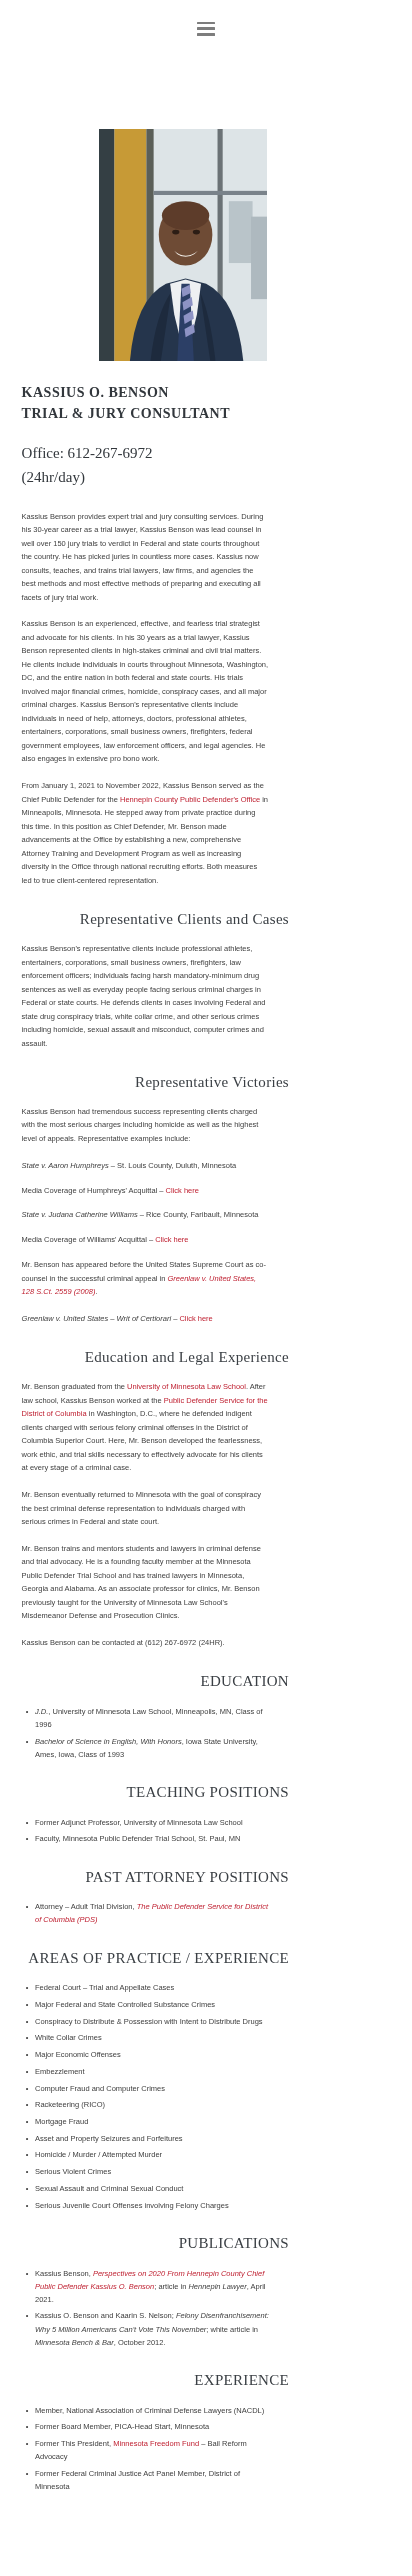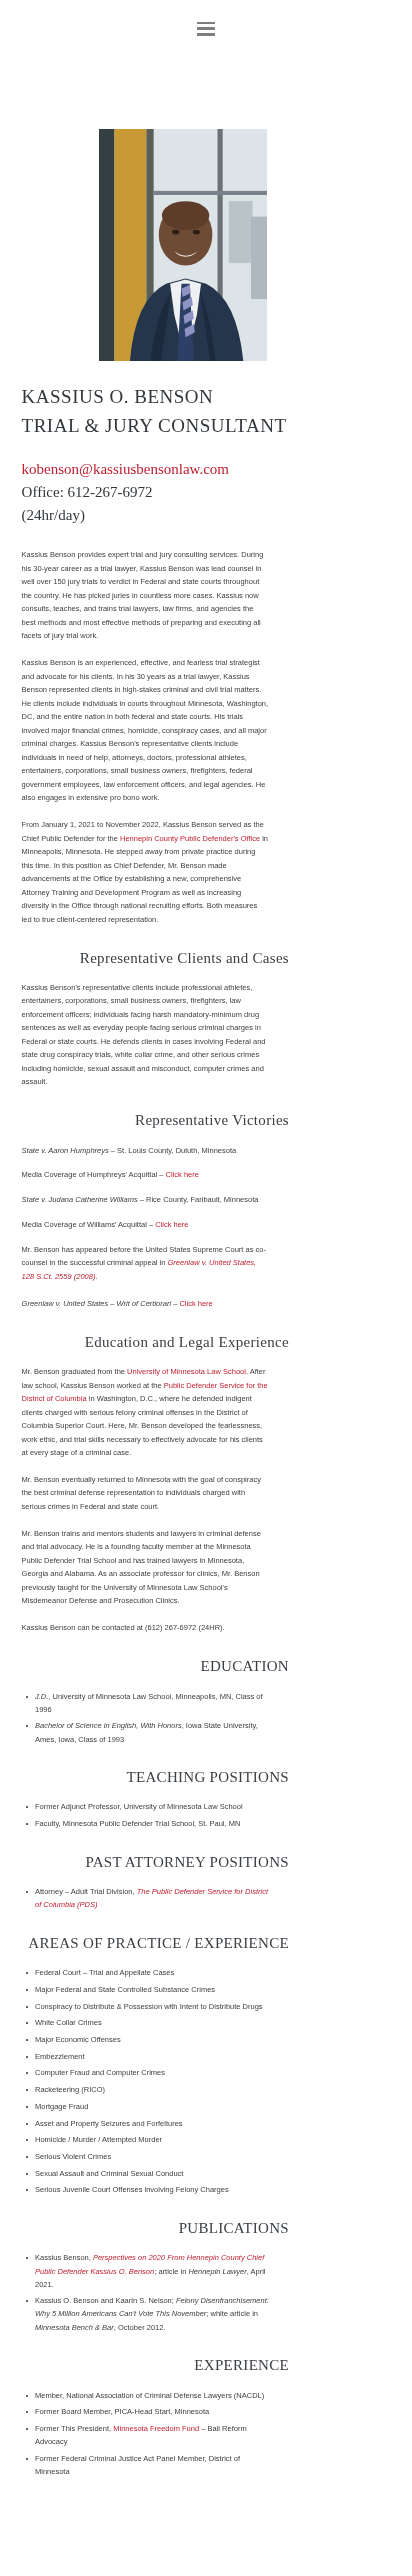--- a/index.html
+++ b/index.html
@@ -14,22 +14,22 @@
   
   .topbar { height:62px; position:relative; }
   .hamburger { position:absolute; left:197px; top:21.6px; width:17.5px; cursor:pointer; }
   .hamburger .bar { height:2.6px; background:#7d7d7d; margin-bottom:3.1px; border-radius:0.5px; }
 
   
   .main { padding:0 0 0 21.6px; width:289px; }
   .portrait-wrap { margin:67px 0 20.6px 77px; width:168px; height:232px; }
   .portrait-wrap svg { display:block; width:168px; height:232px; }
 
-  h1.name-line { font-family:"Liberation Serif","DejaVu Serif",serif; font-weight:400;
-    font-size:19px; letter-spacing:0.5px; color:#32373c; line-height:1.55; }
+  h1.name-line { font-family:"Liberation Serif","DejaVu Serif",serif; font-weight:700;
+    font-size:14px; letter-spacing:0.5px; color:#32373c; line-height:1.55; }
   .contact-block { margin:17.5px 0 20.6px 0; font-family:"Liberation Serif","DejaVu Serif",serif;
     font-size:15px; line-height:1.55; color:#32373c; }
   .contact-block a { color:#bf2031; text-decoration:none; }
 
   p.body-p { font-size:7.5px; line-height:1.8; margin-bottom:13.4px; color:#404040; width:247px; }
   a.redlink { color:#bf2031; text-decoration:none; }
   .ital { font-style:italic;text-align:center; }
   .redital { color:#bf2031; font-style:italic; text-decoration:none; }
 
   h2.sec { font-family:"Liberation Serif","DejaVu Serif",serif; font-weight:400;
@@ -80,33 +80,33 @@
       <path d="M166 388 L184 378 L186 394 L168 404 Z" fill="#8e93c4"></path>
       <path d="M100 450 Q110 360 140 316 L120 450 Z" fill="#1d2a3d"></path>
       <path d="M226 450 Q216 360 196 316 L216 450 Z" fill="#1d2a3d"></path>
     </svg>
   </div>
 
   <h1 class="name-line serif">KASSIUS O. BENSON</h1>
   <h1 class="name-line serif">TRIAL &amp; JURY CONSULTANT</h1>
 
   <div class="contact-block">
-    <div><a href="#" class="serif">kobenson@kassiusbensonlaw.com</a></div>
     <div class="serif">Office: 612-267-6972</div>
     <div class="serif">(24hr/day)</div>
   </div>
 
   <p class="body-p">Kassius Benson provides expert trial and jury consulting services. During his 30-year career as a trial lawyer, Kassius Benson was lead counsel in well over 150 jury trials to verdict in Federal and state courts throughout the country. He has picked juries in countless more cases. Kassius now consults, teaches, and trains trial lawyers, law firms, and agencies the best methods and most effective methods of preparing and executing all facets of jury trial work.</p>
   <p class="body-p">Kassius Benson is an experienced, effective, and fearless trial strategist and advocate for his clients. In his 30 years as a trial lawyer, Kassius Benson represented clients in high-stakes criminal and civil trial matters. He clients include individuals in courts throughout Minnesota, Washington, DC, and the entire nation in both federal and state courts. His trials involved major financial crimes, homicide, conspiracy cases, and all major criminal charges. Kassius Benson's representative clients include individuals in need of help, attorneys, doctors, professional athletes, entertainers, corporations, small business owners, firefighters, federal government employees, law enforcement officers, and legal agencies. He also engages in extensive pro bono work.</p>
   <p class="body-p"><span>From January 1, 2021 to November 2022, Kassius Benson served as the Chief Public Defender for the </span><a href="#" class="redlink">Hennepin County Public Defender's Office</a><span> in Minneapolis, Minnesota. He stepped away from private practice during this time. In this position as Chief Defender, Mr. Benson made  advancements at the Office by establishing a new, comprehensive Attorney Training and Development Program as well as increasing diversity in the Office through national recruiting efforts. Both measures led to true client-centered representation.</span></p>
 
   <h2 class="sec">Representative Clients and Cases</h2>
   <p class="body-p">Kassius Benson's representative clients include professional athletes, entertainers, corporations, small business owners, firefighters, law enforcement officers; individuals facing harsh mandatory-minimum drug sentences as well as everyday people facing serious criminal charges in Federal or state courts. He defends clients in cases involving Federal and state drug conspiracy trials, white collar crime, and other serious crimes including homicide, sexual assault and misconduct, computer crimes and assault.</p>
 
   <h2 class="sec">Representative Victories</h2>
+  <p class="body-p">Kassius Benson had tremendous success representing clients charged with the most serious charges including homicide as well as the highest level of appeals. Representative examples include:</p>
 
   <div class="case-line"><span class="ital">State v. Aaron Humphreys</span><span> – St. Louis County, Duluth, Minnesota</span></div>
   <div class="case-line"><span>Media Coverage of Humphreys' Acquittal – </span><a href="#" class="redlink">Click here</a></div>
   <div class="case-line"><span class="ital">State v. Judana Catherine Williams</span><span> – Rice County, Faribault, Minnesota</span></div>
   <div class="case-line"><span>Media Coverage of Williams' Acquittal – </span><a href="#" class="redlink">Click here</a></div>
 
   <p class="body-p"><span>Mr. Benson has appeared before the United States Supreme Court as co-counsel in the successful criminal appeal in </span><a href="#" class="redital">Greenlaw v. United States, 128 S.Ct. 2559 (2008)</a><span>.</span></p>
   <div class="case-line"><span class="ital">Greenlaw v. United States – Writ of Certiorari – </span><a href="#" class="redlink">Click here</a></div>
 
   <h2 class="sec">Education and Legal Experience</h2>

